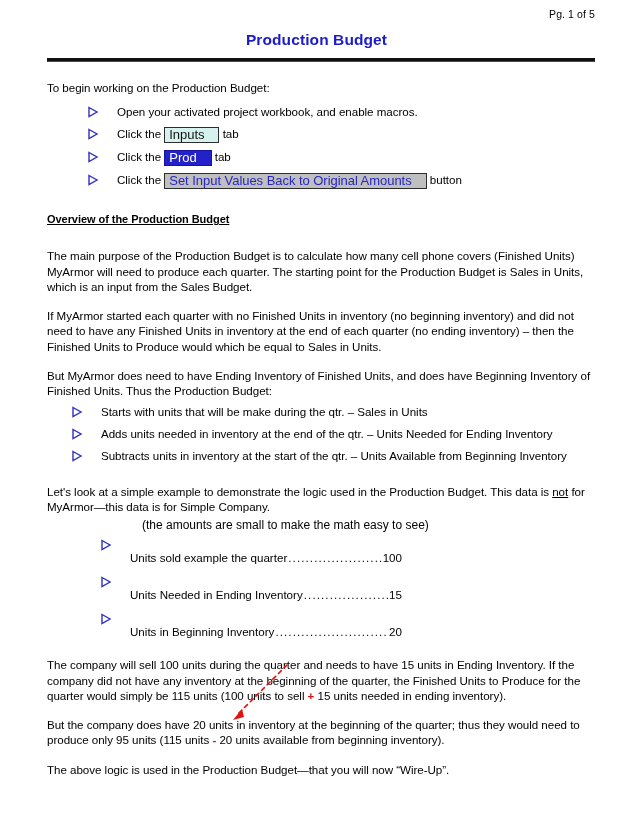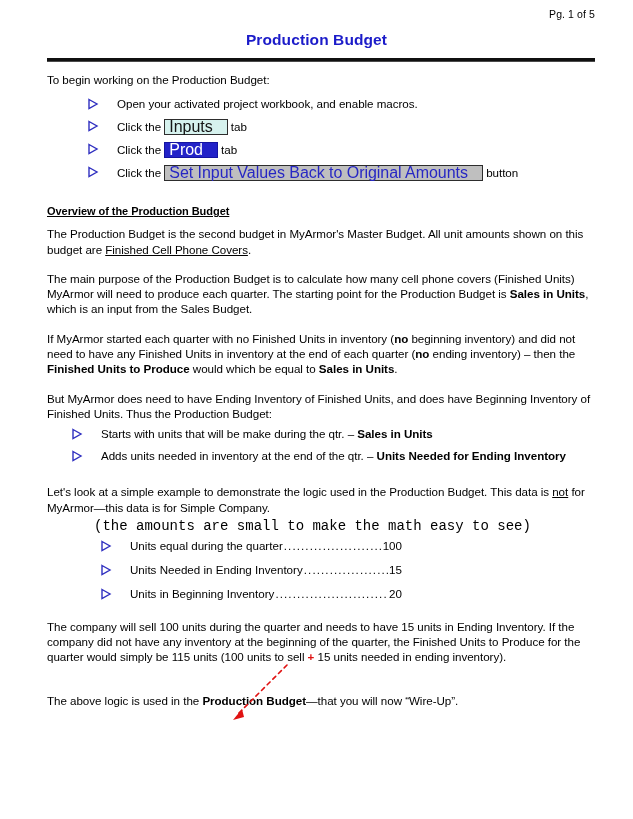--- a/index.html
+++ b/index.html
@@ -51,38 +51,38 @@
     left: 47px;
     width: 548px;
     height: 3px;
     background: #101010;
     border-bottom: 1px solid #4a4a4a;
   }
 
   
   .content {
     position: absolute;
-    top: 72px;
+    top: 80px;
     left: 47px;
     width: 552px;
   }
 
   p.para {
     margin: 0;
     font-size: 11.6px;
     line-height: 15.3px;
     letter-spacing: -0.04px;
   }
 
   .gap-s  { height: 9px; }
   .gap-m  { height: 14px; }
   .gap-l  { height: 18px; }
   .gap-xs { height: 5px; }
 
-  b, .b { font-weight: bold; margin-top: 11px; }
+  b, .b { font-weight: normal; margin-top: 11px; }
   .u { text-decoration: underline; }
 
   
   .section-head {
     margin: 0;
     font-size: 11px;
     font-weight: bold;
     text-decoration: underline;
     letter-spacing: -0.05px;
   }
@@ -111,21 +111,21 @@
     width: 12px;
     height: 12px;
     line-height: 12px;
   }
   .tri svg { display: block; }
 
   
   .chip {
     display: inline-block;
     vertical-align: baseline;
-    font-size: 16px;
+    font-size: 13px;
     line-height: 12px;
     padding: 1px 14px 1px 4px;
     position: relative;
     top: 1px;
   }
   .chip-inputs {
     background: #d6f2ee;
     border: 1px solid #2d2d2d;
     color: #141414;
   }
@@ -164,27 +164,27 @@
     flex: 1 1 auto;
     overflow: hidden;
     white-space: nowrap;
     margin: 0 1px;
     letter-spacing: 1.1px;
     color: #000;
   }
   .leader-val {
     white-space: nowrap;
     text-align: center;
+    margin-top: 13px;
   }
 
   .caption {
-    margin: 0 0 0 47px;
-    font-size: 14px;
+    margin: 0 0 0 95px;
+    font-size: 12px;
     line-height: 13px;
-    font-family: Liberation Mono, monospace;
   }
 
   .op-red {
     color: #e01212;
     font-weight: bold;
   }
 
   
   .annotation-arrow {
     position: absolute;
@@ -246,21 +246,20 @@
         <span>Click the </span><span class="chip chip-button">Set Input Values Back to Original Amounts</span><span> button</span>
       </li>
     </ul>
 
     <div class="gap-l"></div>
 
     <p class="section-head">Overview of the Production Budget</p>
 
     <div class="gap-s"></div>
 
-    <p class="para"><span>The Production Budget is the second budget in MyArmor's Master Budget.  All unit amounts shown on this budget are </span><span class="u">Finished Cell Phone Covers</span><span>.</span></p>
 
     <div class="gap-m"></div>
 
     <p class="para"><span>The main purpose of the Production Budget is to calculate how many cell phone covers (Finished Units) MyArmor will need to produce each quarter.  The starting point for the Production Budget is </span><b>Sales in Units</b><span>, which is an input from the Sales Budget.</span></p>
 
     <div class="gap-m"></div>
 
     <p class="para"><span>If MyArmor started each quarter with no Finished Units in inventory (</span><b>no</b><span> beginning inventory) and did not need to have any Finished Units in inventory at the end of each quarter (</span><b>no</b><span> ending inventory) – then the </span><b>Finished Units to Produce</b><span> would which be equal to </span><b>Sales in Units</b><span>.</span></p>
 
     <div class="gap-m"></div>
@@ -279,41 +278,49 @@
         <span>Starts with units that will be make during the qtr. – </span><b>Sales in Units</b>
       </li>
       <li>
         <span class="tri">
           <svg width="12" height="12" viewBox="0 0 12 12">
               <polygon points="2,1.5 10,6 2,10.5" fill="none" stroke="#2f2fc0" stroke-width="1.4"></polygon>
             </svg>
         </span>
         <span>Adds units needed in inventory at the end of the qtr. – </span><b>Units Needed for Ending Inventory</b>
       </li>
+      <li>
+        <span class="tri">
+          <svg width="12" height="12" viewBox="0 0 12 12">
+              <polygon points="2,1.5 10,6 2,10.5" fill="none" stroke="#2f2fc0" stroke-width="1.4"></polygon>
+            </svg>
+        </span>
+        <span>Subtracts units in inventory at the start of the qtr. –  </span><b>Units Available from Beginning Inventory</b>
+      </li>
     </ul>
 
     <div class="gap-m"></div>
 
     <p class="para"><span>Let's look at a simple example to demonstrate the logic used in the Production Budget.  This data is </span><span class="u">not</span><span> for MyArmor—this data is for Simple Company.</span></p>
 
     <div class="gap-xs"></div>
 
     <p class="caption">(the amounts are small to make the math easy to see)</p>
 
     <div class="gap-xs"></div>
 
     <ul class="leader-list">
       <li>
         <span class="tri">
           <svg width="12" height="12" viewBox="0 0 12 12">
               <polygon points="2,1.5 10,6 2,10.5" fill="none" stroke="#2f2fc0" stroke-width="1.4"></polygon>
             </svg>
         </span>
         <span class="leader-row">
-          <span class="leader-label">Units equal during the quarter</span>
+          <span class="leader-label">Units sold example the quarter</span>
           <span class="leader-dots">.................................................</span>
           <span class="leader-val">100</span>
         </span>
       </li>
       <li>
         <span class="tri">
           <svg width="12" height="12" viewBox="0 0 12 12">
               <polygon points="2,1.5 10,6 2,10.5" fill="none" stroke="#2f2fc0" stroke-width="1.4"></polygon>
             </svg>
         </span>
@@ -336,20 +343,21 @@
         </span>
       </li>
     </ul>
 
     <div class="gap-s"></div>
 
     <p class="para"><span>The company will sell 100 units during the quarter and needs to have 15 units in Ending Inventory.  If the company did not have any inventory at the beginning of the quarter, the Finished Units to Produce for the quarter would simply be 115 units (100 units to sell </span><span class="op-red">+</span><span> 15 units needed in ending inventory).</span></p>
 
     <div class="gap-m"></div>
 
+    <p class="para"><span>But the company does have 20 units in inventory at the beginning of the quarter; thus they would need to produce only 95 units (115 units </span><span class="op-red">-</span><span> 20 units available from beginning inventory).</span></p>
 
     <div class="gap-m"></div>
 
     <p class="para"><span>The above logic is used in the </span><b>Production Budget</b><span>—that you will now “Wire-Up”.</span></p>
 
   </div>
 
   <svg class="annotation-arrow" viewBox="0 0 66 62" width="66" height="62">
     <line x1="62" y1="3" x2="13" y2="52" stroke="#e01212" stroke-width="1.6" stroke-dasharray="4,4" stroke-linecap="round"></line>
     <polygon points="8,58 17,47 19,55" fill="#e01212"></polygon>

